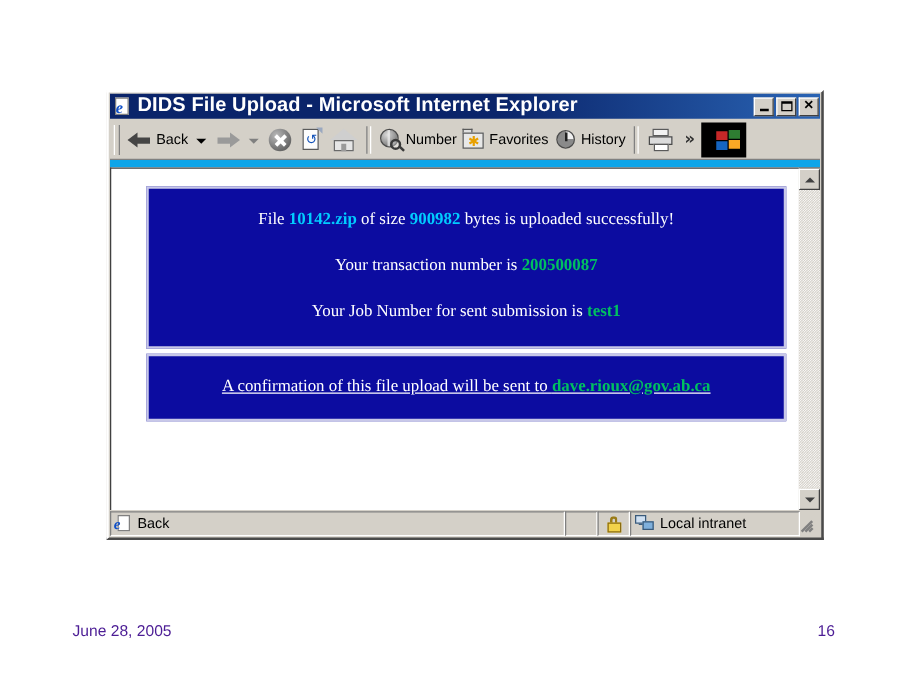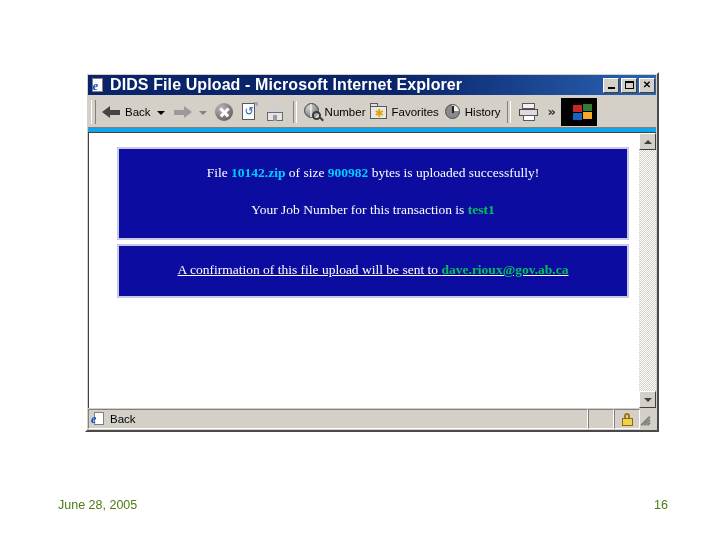--- a/index.html
+++ b/index.html
@@ -326,21 +326,21 @@
   .win-logo .q1 { left: 12px; top: 7px;  background: #c62828; }
   .win-logo .q2 { left: 22px; top: 6px;  background: #2e7d32; }
   .win-logo .q3 { left: 12px; top: 15px; background: #1565c0; }
   .win-logo .q4 { left: 22px; top: 14px; background: #f9a825; }
 
   
   .client {
     flex: 1 1 auto;
     margin: 0 1px;
     display: flex;
-    border-top: 4px solid #0ea5e9;
+    border-top: 6px solid #0ea5e9;
     box-sizing: border-box;
     min-height: 0;
   }
   .page-area {
     flex: 1 1 auto;
     background: #ffffff;
     border-top: 1px solid #404040;
     border-left: 1px solid #404040;
     position: relative;
     overflow: hidden;
@@ -499,21 +499,21 @@
 
   
   .slide-footer {
     position: absolute;
     left: 0; right: 0;
     top: 494px;
     height: 22px;
     display: flex;
     align-items: center;
     font-size: 12.5px;
-    color: #4d7c0f;
+    color: #4c1d95;
   }
   .ft-date   { position: absolute; left: 58px; white-space: nowrap; }
   .ft-center { position: absolute; left: 0; right: 0; text-align: center; letter-spacing: 0.2px; }
   .ft-page   { position: absolute; right: 52px; }
 </style>
 </head>
 <body>
 
 <div class="ie-window">
 
@@ -632,21 +632,24 @@
   <div class="client">
     <div class="page-area">
 
       <div class="panels">
 
         <div class="panel panel-top">
           <div class="line">
             <span>File </span><span class="hl-cyan">10142.zip</span><span> of size </span><span class="hl-cyan">900982</span><span> bytes is uploaded successfully!</span>
           </div>
           <div class="line">
-            <span>Your Job Number for this transaction is </span><span class="hl-green">test1</span>
+            <span>Your transaction number is </span><span class="hl-green">200500087</span>
+          </div>
+          <div class="line">
+            <span>Your Job Number for sent submission is </span><span class="hl-green">test1</span>
           </div>
         </div>
 
         <div class="panel panel-bottom">
           <div class="line">
             <span>A confirmation of this file upload will be sent to </span><span class="hl-green">dave.rioux@gov.ab.ca</span>
           </div>
         </div>
 
       </div>
@@ -671,20 +674,28 @@
         </div>
       <span>Back</span>
     </div>
     <div class="sb-pane sb-gap"></div>
     <div class="sb-pane sb-lock">
       <div class="lock-ico">
           <div class="shackle"></div>
           <div class="bodyl"></div>
         </div>
     </div>
+    <div class="sb-pane sb-zone">
+      <div class="net-ico">
+          <div class="m1"></div>
+          <div class="ln"></div>
+          <div class="m2"></div>
+        </div>
+      <span>Local intranet</span>
+    </div>
     <div class="sb-grip">
       <div class="g1"></div>
         <div class="g2"></div>
         <div class="g3"></div>
     </div>
   </div>
 
 </div>
 
 <div class="slide-footer">

